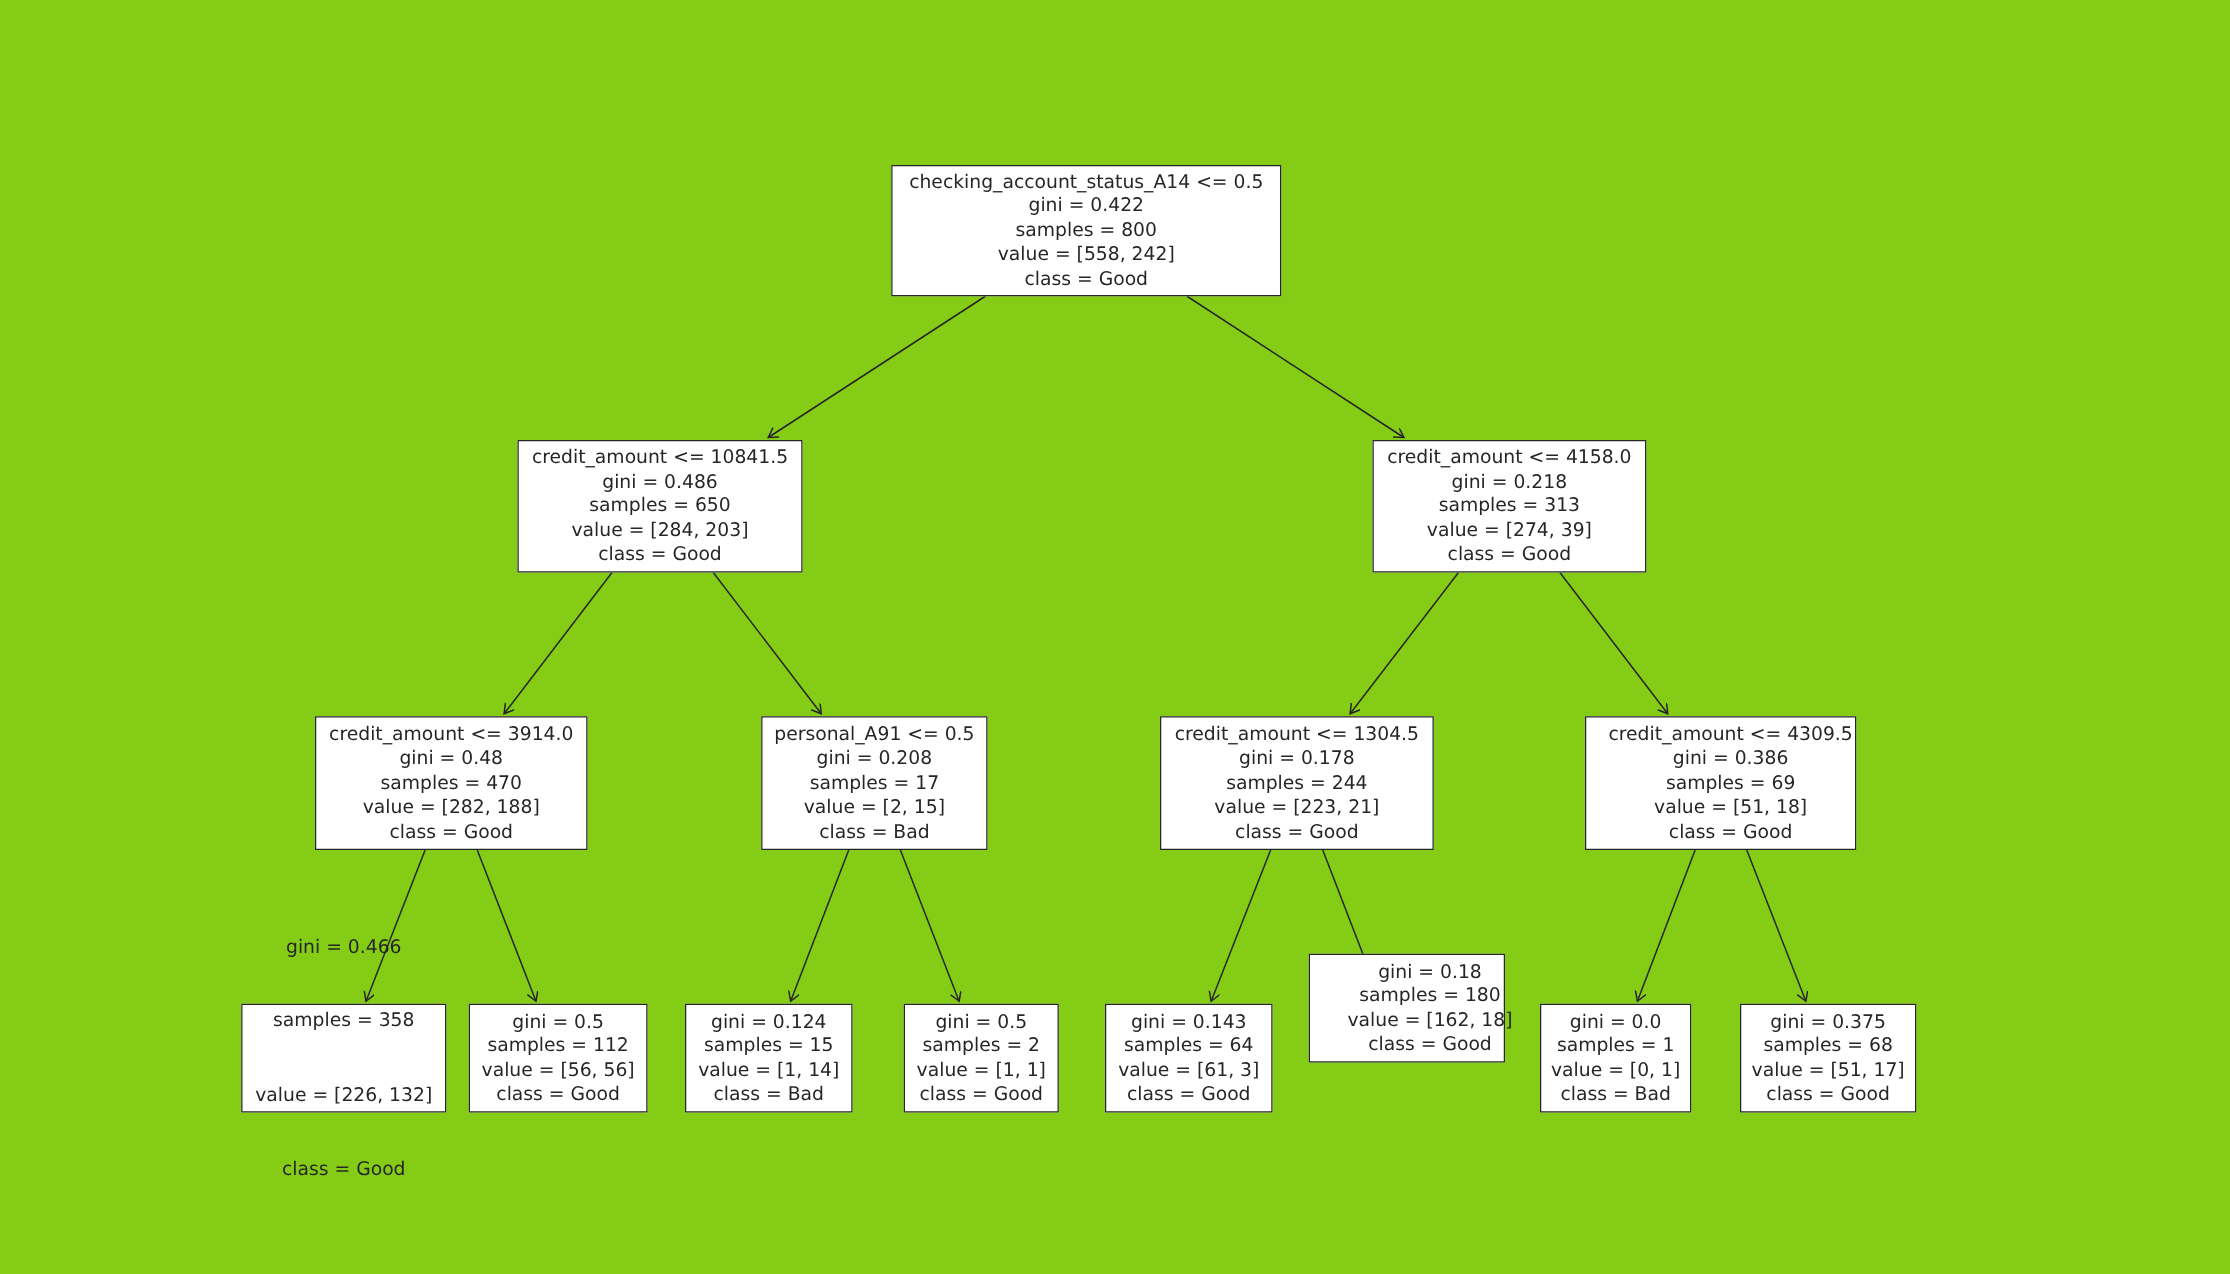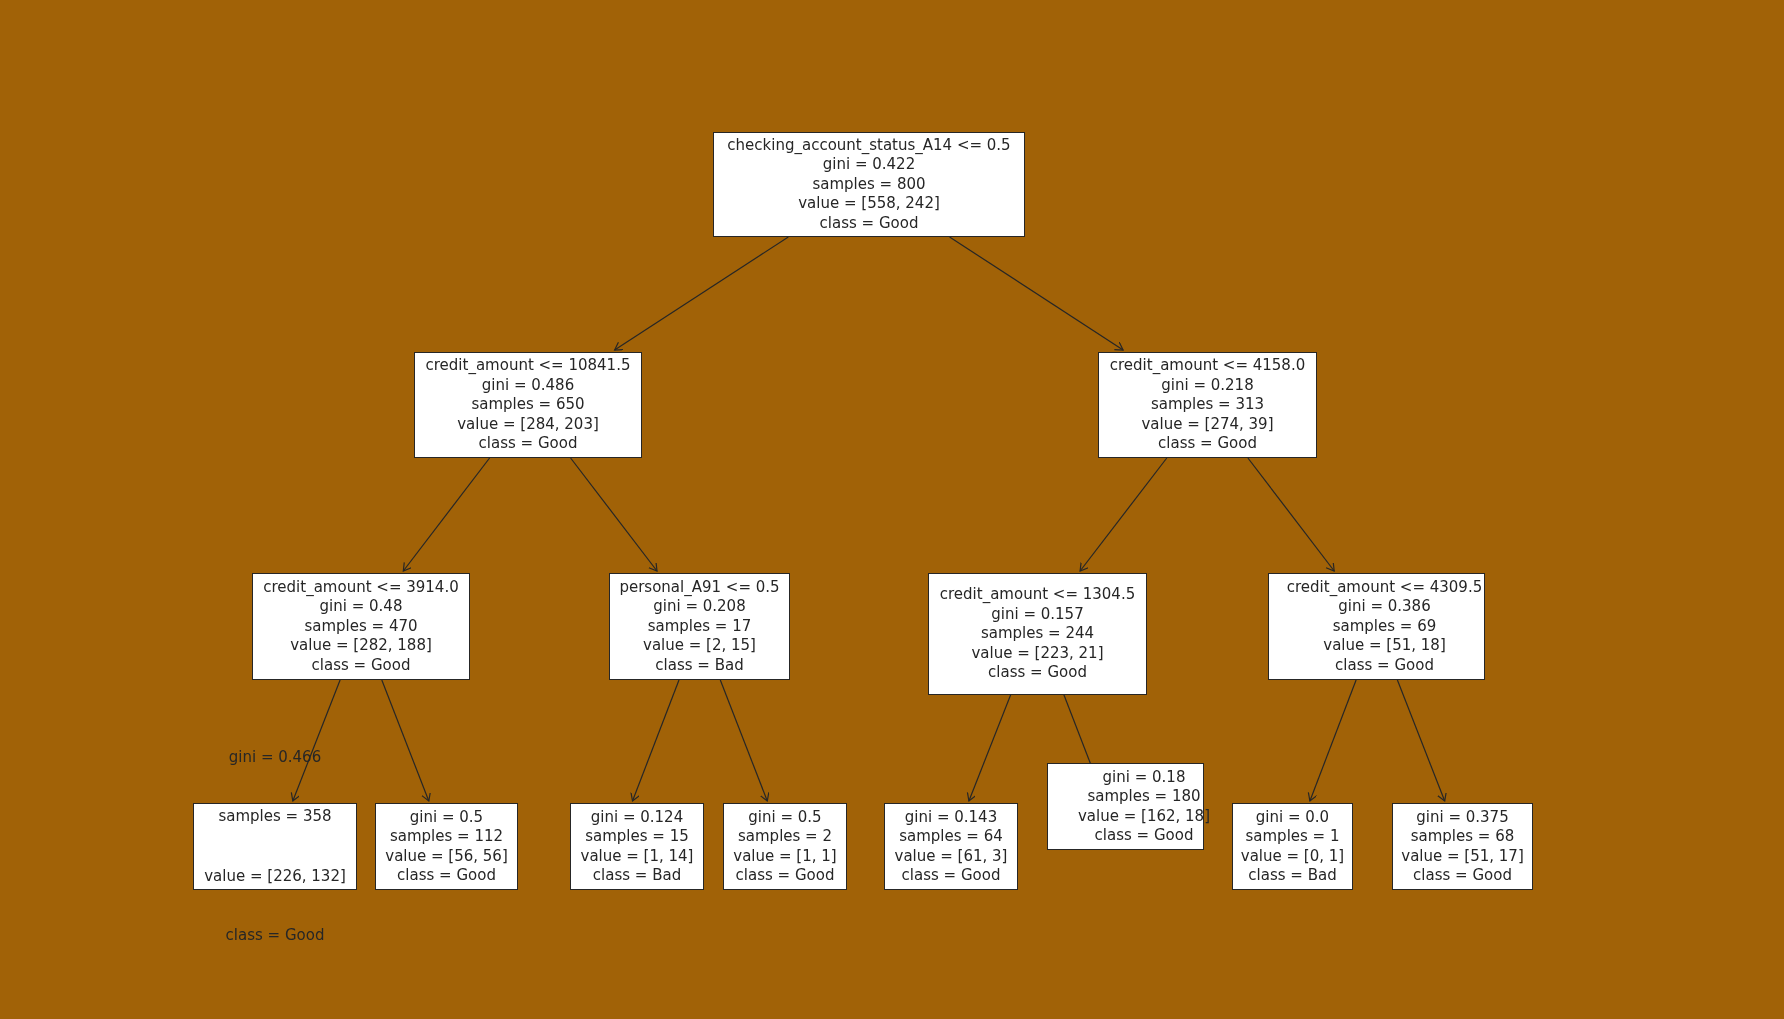--- a/index.html
+++ b/index.html
@@ -8,21 +8,21 @@
     background: #ffffff;
     width: 1784px;
     height: 1019px;
     overflow: hidden;
     font-family: "DejaVu Sans", sans-serif;
   }
   #canvas {
     position: relative;
     width: 1784px;
     height: 1019px;
-    background: #a16207;
+    background: #84cc16;
   }
   #edges {
     position: absolute;
     left: 0;
     top: 0;
     width: 1784px;
     height: 1019px;
     pointer-events: none;
   }
   .tn {
@@ -103,23 +103,23 @@
   </div>
 
   <div class="tn" id="node-4" style="left:609px; top:573px; width:181px; height:107px;">
     <div>personal_A91 &lt;= 0.5</div>
     <div>gini = 0.208</div>
     <div>samples = 17</div>
     <div>value = [2, 15]</div>
     <div>class = Bad</div>
   </div>
 
-  <div class="tn" id="node-5" style="left:928px; top:573px; width:219px; height:122px;">
+  <div class="tn" id="node-5" style="left:928px; top:573px; width:219px; height:107px;">
     <div>credit_amount &lt;= 1304.5</div>
-    <div>gini = 0.157</div>
+    <div>gini = 0.178</div>
     <div>samples = 244</div>
     <div>value = [223, 21]</div>
     <div>class = Good</div>
   </div>
 
   <div class="tn" id="node-6" style="left:1268px; top:573px; width:217px; height:107px;padding-left:16px;">
     <div>credit_amount &lt;= 4309.5</div>
     <div>gini = 0.386</div>
     <div>samples = 69</div>
     <div>value = [51, 18]</div>
@@ -133,21 +133,21 @@
     <div>class = Good</div>
   </div>
 
   <div class="tn" id="node-8" style="left:375px; top:803px; width:143px; height:87px;">
     <div>gini = 0.5</div>
     <div>samples = 112</div>
     <div>value = [56, 56]</div>
     <div>class = Good</div>
   </div>
 
-  <div class="tn" id="node-9" style="left:548px; top:803px; width:134px; height:87px;margin-left:22px;">
+  <div class="tn" id="node-9" style="left:548px; top:803px; width:134px; height:87px;">
     <div>gini = 0.124</div>
     <div>samples = 15</div>
     <div>value = [1, 14]</div>
     <div>class = Bad</div>
   </div>
 
   <div class="tn" id="node-10" style="left:723px; top:803px; width:124px; height:87px;">
     <div>gini = 0.5</div>
     <div>samples = 2</div>
     <div>value = [1, 1]</div>

